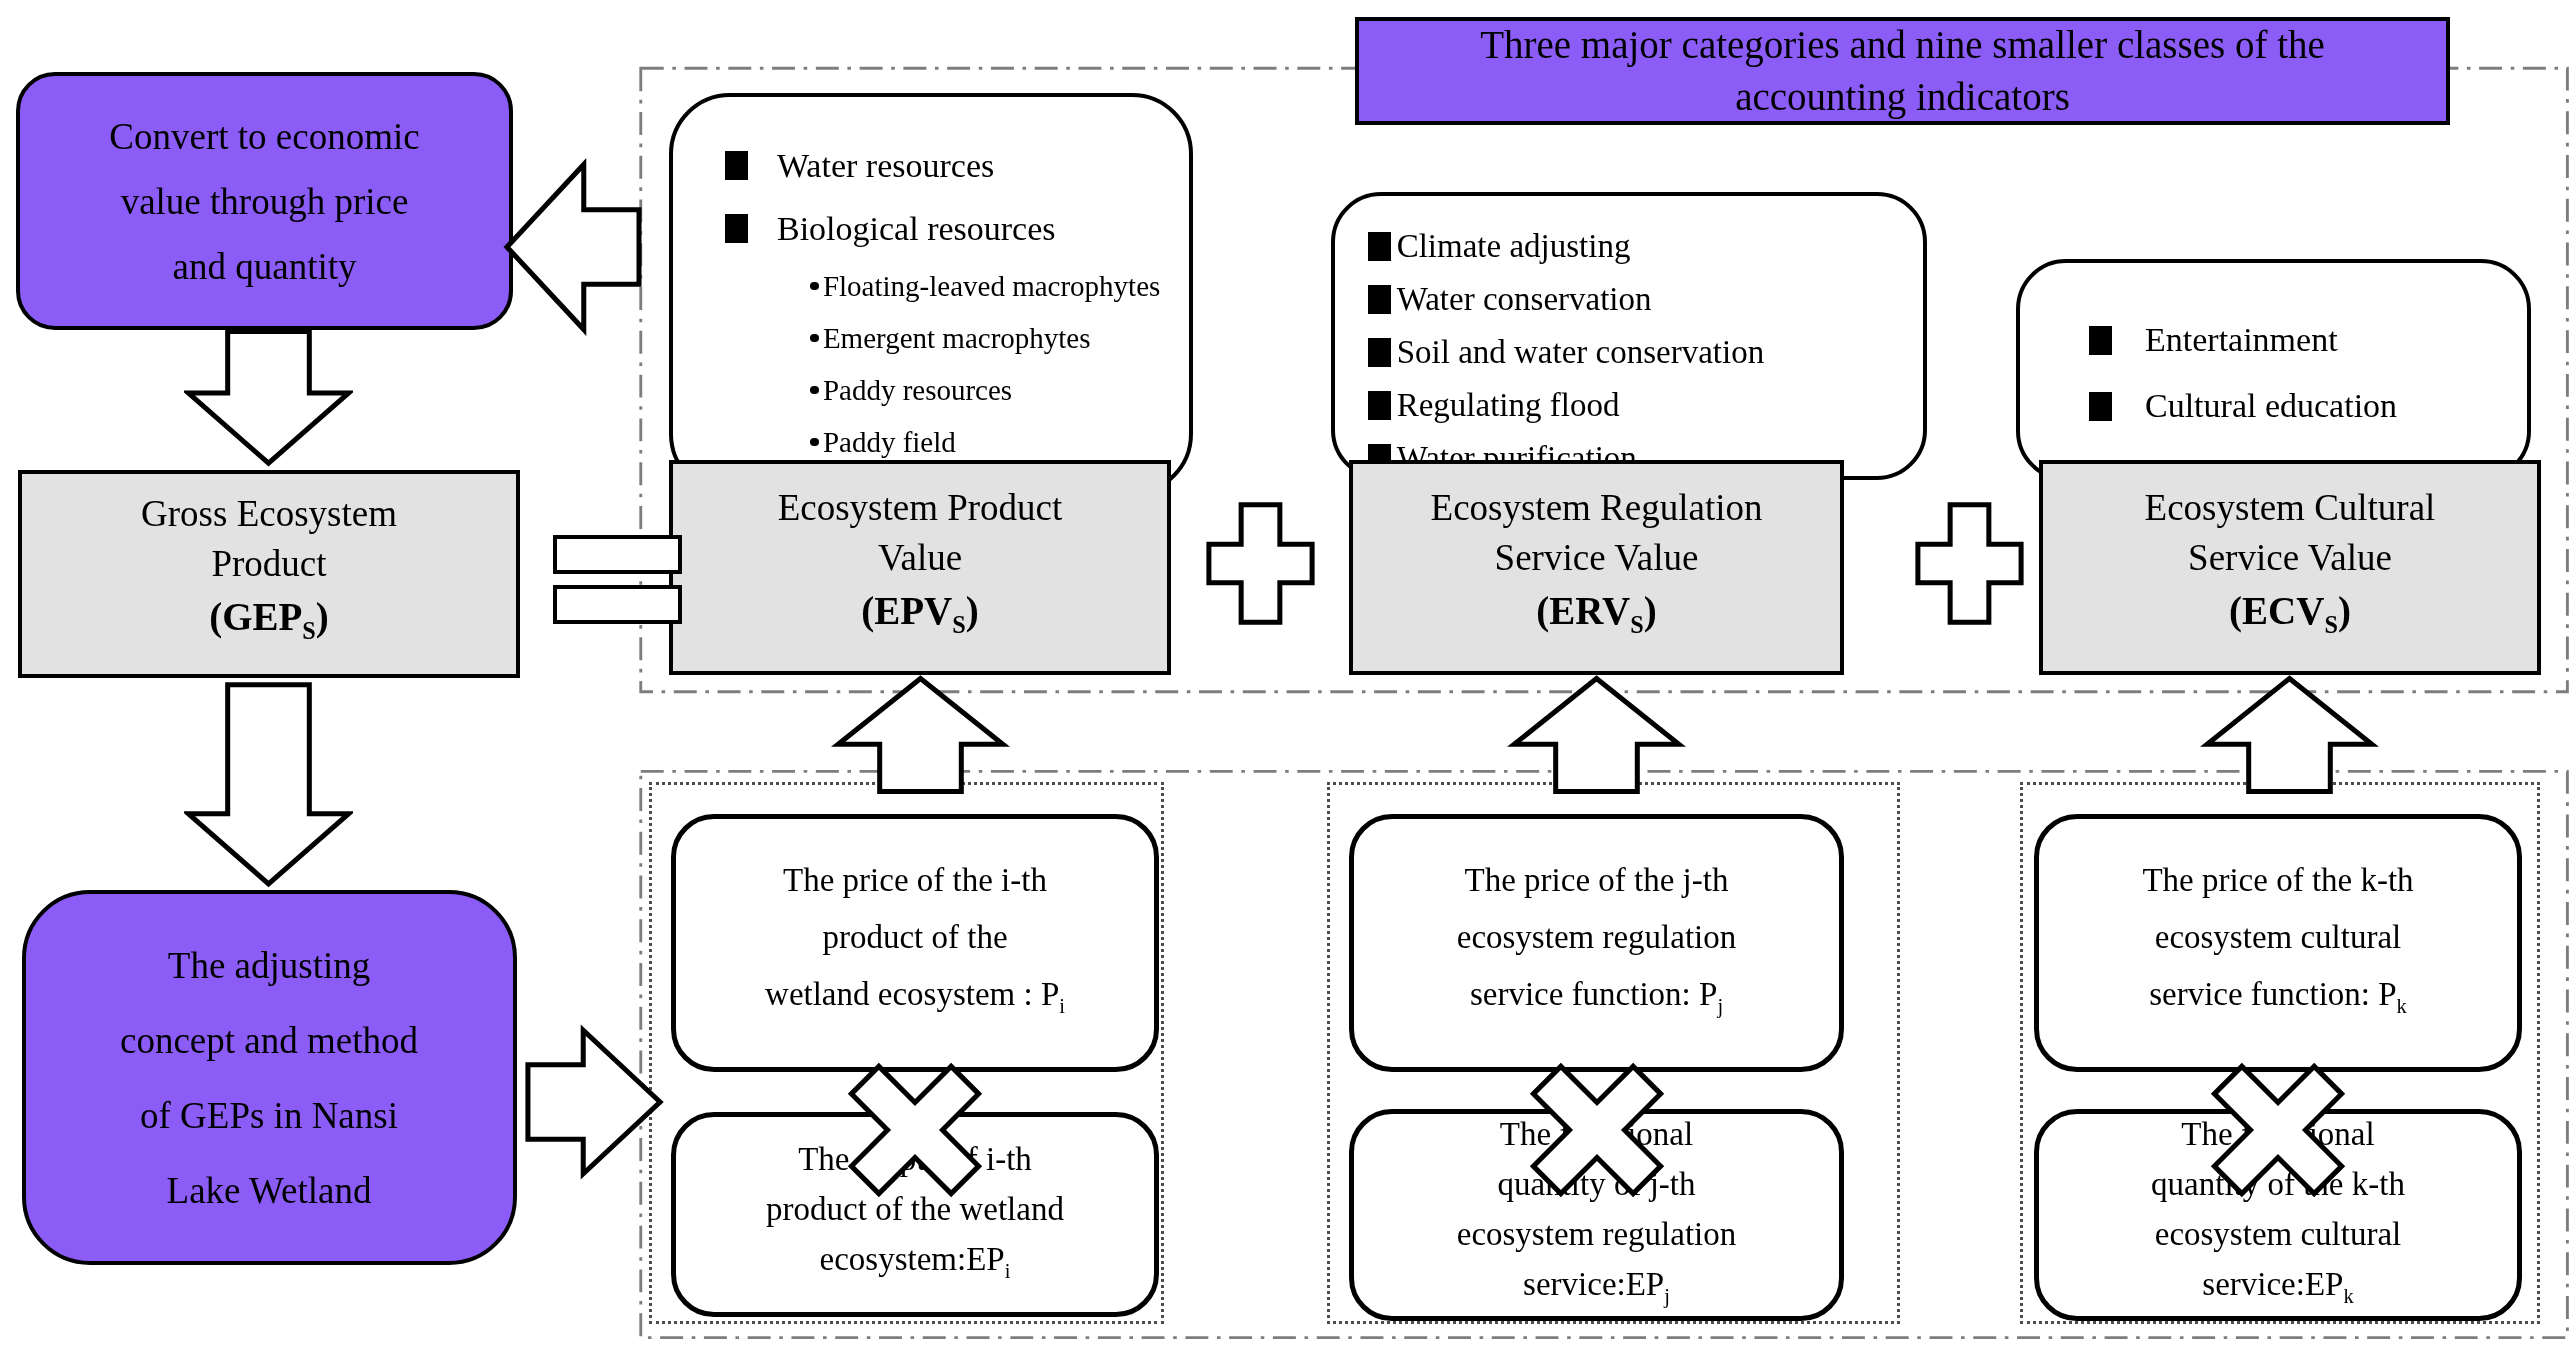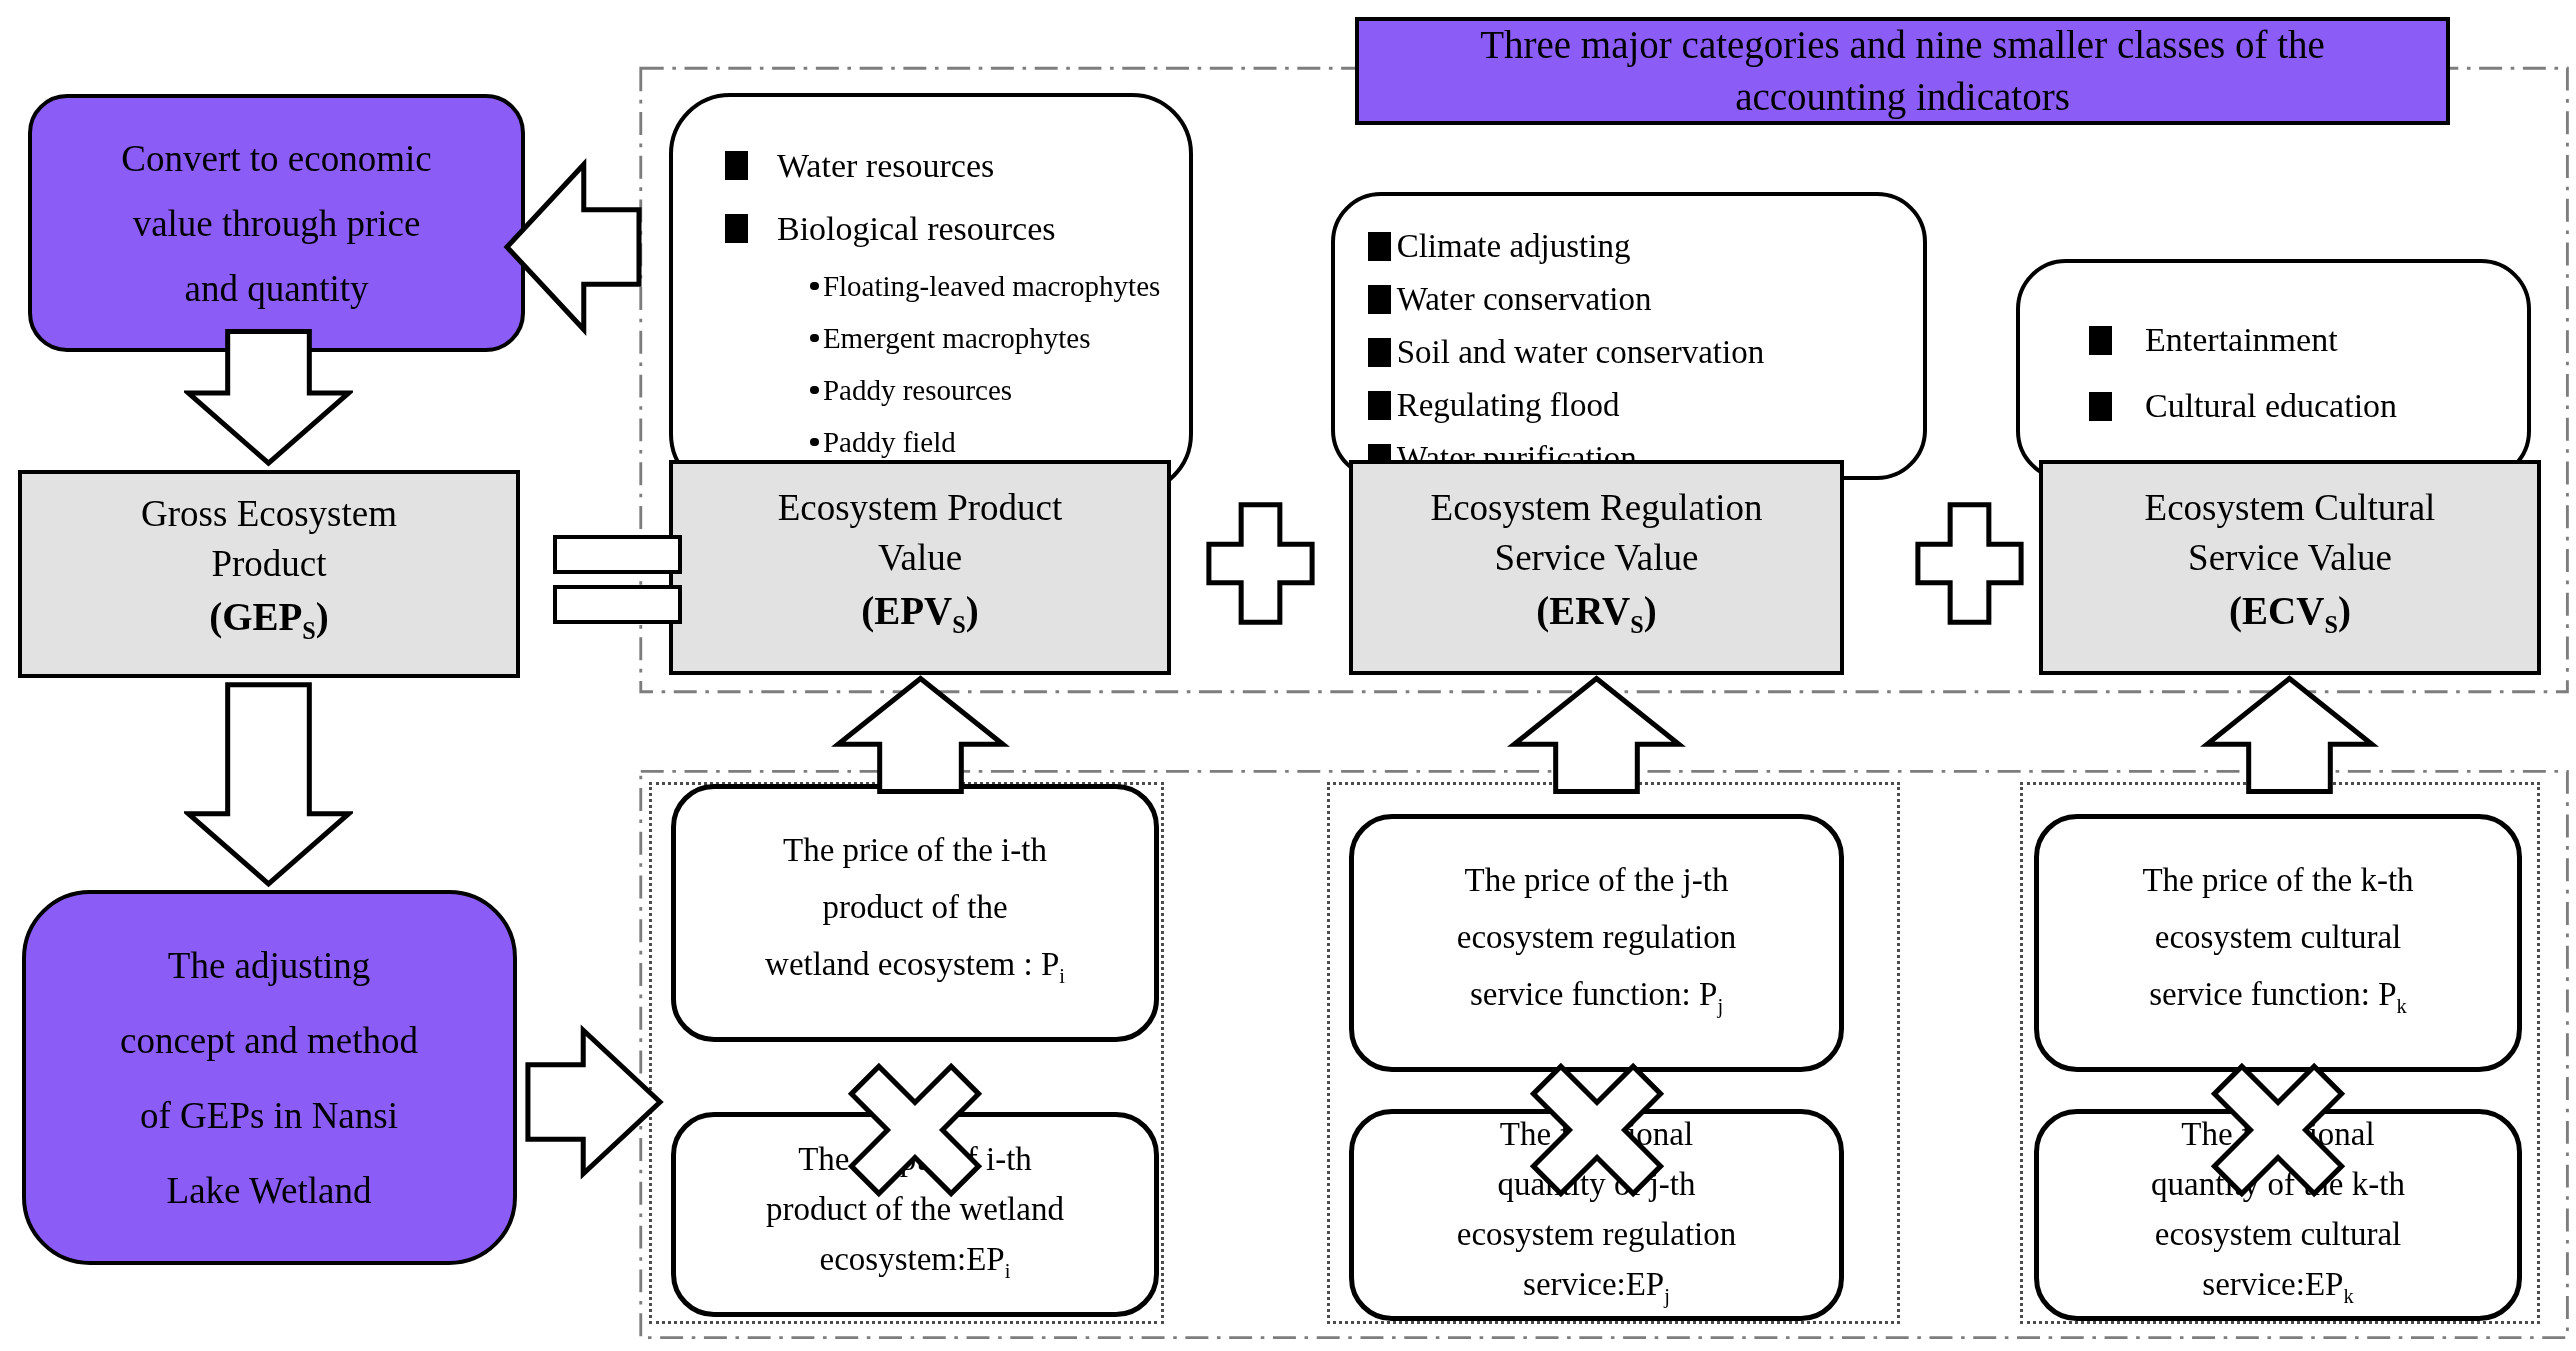--- a/index.html
+++ b/index.html
@@ -12,22 +12,22 @@
   .box {
     position:absolute; display:flex; flex-direction:column;
     justify-content:center; align-items:center; text-align:center;
   }
   .grey  { background:#8b5cf6; border:4.3px solid #000;text-align:right; }
   .lgrey { background:#e2e2e2; border:4.3px solid #000; }
   .white { background:#ffffff; border:4.3px solid #000; }
   .line { display:block; }
 
   
-  .convert { left:28px; top:72px; width:497px; height:258px; border-radius:39px;
-             font-size:37px; line-height:65px; z-index:20;margin-top:22px; }
+  .convert { left:16px; top:72px; width:497px; height:258px; border-radius:39px;
+             font-size:37px; line-height:65px; z-index:20; }
   .gep { left:18px; top:470px; width:502px; height:208px;
          font-size:37px; line-height:50px; z-index:20; }
   .accounting { left:21.5px; top:890px; width:495px; height:375px; border-radius:68px;
                 font-size:37px; line-height:75px; z-index:20; }
   .parenline { font-weight:bold; font-size:39px; line-height:56px; }
   sub { font-size:0.62em; }
 
   
   .title { left:1355px; top:16.5px; width:1095px; height:108px;
            font-size:39px; line-height:52px; z-index:20; }
@@ -60,21 +60,21 @@
 
   
   .dotted { position:absolute; border:3.6px dotted #4c4c4c; z-index:5; }
   .d1 { left:649px;  top:782px; width:515px; height:542px; }
   .d2 { left:1327px; top:782px; width:573px; height:542px; }
   .d3 { left:2020px; top:782px; width:520px; height:542px; }
 
   
   .pbox { border-radius:43px; border-width:5px; font-size:33px; line-height:57px; z-index:20; }
   .obox { border-radius:43px; border-width:5px; font-size:33px; line-height:50px; z-index:20; }
-  .p1 { left:671px;  top:784px; width:488px; height:258px; }
+  .p1 { left:671px;  top:814px; width:488px; height:258px; }
   .p2 { left:1349px; top:814px; width:495px; height:258px; }
   .p3 { left:2034px; top:814px; width:488px; height:258px; }
   .o1 { left:671px;  top:1112px; width:488px; height:205px; }
   .o2 { left:1349px; top:1109px; width:495px; height:212px; }
   .o3 { left:2034px; top:1109px; width:488px; height:212px; }
 
   
   .icon { position:absolute; z-index:30; }
   .eq-bar { position:absolute; width:129px; height:39px; background:#fff;
             border:4.3px solid #000; z-index:30; }

